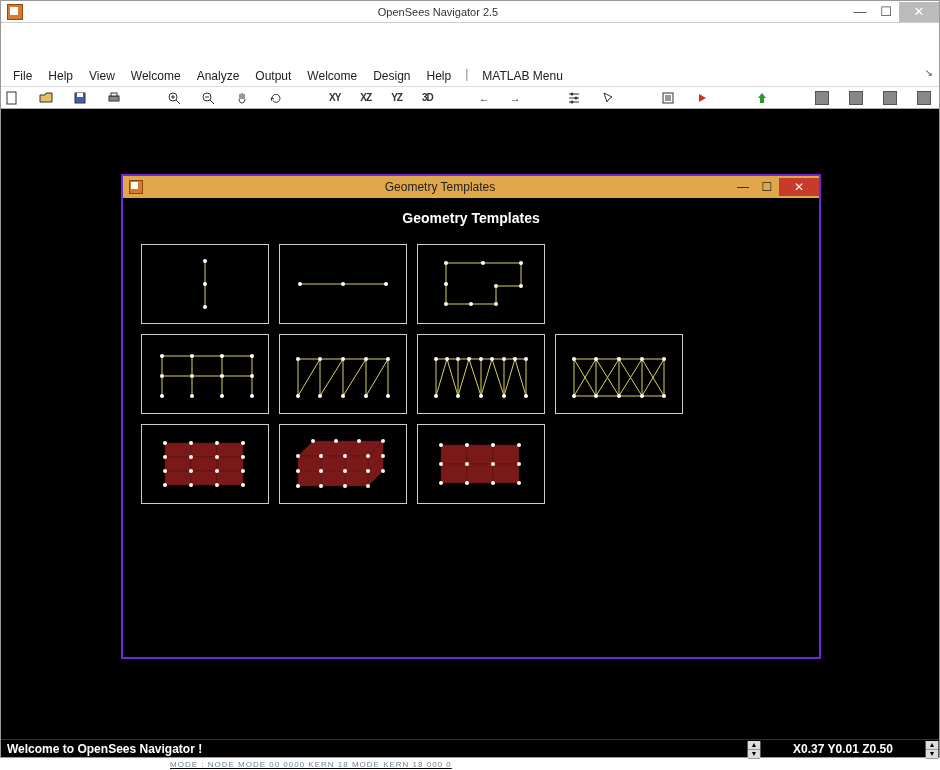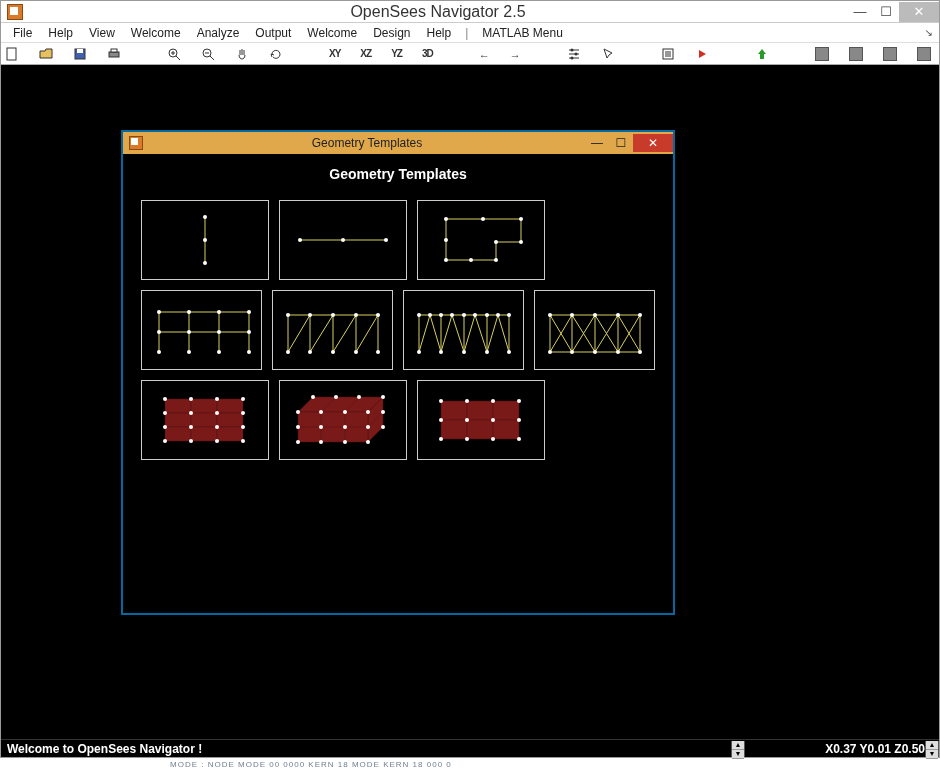--- a/index.html
+++ b/index.html
@@ -3,65 +3,65 @@
 <meta charset="utf-8">
 <style>
   * { box-sizing: border-box; margin: 0; padding: 0; }
   body { font-family: "Segoe UI", Tahoma, sans-serif; font-size: 12px; background: #fff; width: 940px; height: 770px; overflow: hidden; }
   
   
   .main-window { width: 940px; height: 758px; border: 1px solid #999; display: flex; flex-direction: column; }
   .titlebar { height: 22px; background: #fff; display: flex; align-items: center; border-bottom: 1px solid #ccc; }
   .titlebar .app-icon { width: 16px; height: 16px; margin: 0 6px; background: #d97a2a; border: 1px solid #8a4a10; position: relative; }
   .titlebar .app-icon::after { content: ""; position: absolute; left: 2px; top: 2px; width: 8px; height: 8px; background: #fff; }
-  .titlebar .title { flex: 1; text-align: center; font-size: 16px; color: #333; }
+  .titlebar .title { flex: 1; text-align: center; font-size: 11px; color: #333; }
   .titlebar .win-btns { display: flex; }
   .titlebar .win-btn { width: 26px; height: 20px; display: flex; align-items: center; justify-content: center; color: #444; font-size: 13px; }
   .titlebar .win-btn.close { background: #bbb; color: #fff; width: 40px; }
   
   
-  .menubar { height: 20px; background: #fff; display: flex; align-items: center; padding: 0 6px; gap: 4px; border-bottom: 1px solid #ddd; }
+  .menubar { height: 20px; background: #fff; display: flex; align-items: flex-start; padding: 0 6px; gap: 4px; border-bottom: 1px solid #ddd; margin-top: 44px; }
   .menubar .menu-item { padding: 2px 6px; font-size: 12px; color: #222; }
   .menubar .divider { color: #888; margin: 0 4px; }
   .menubar .chevron { margin-left: auto; font-size: 10px; color: #555; }
   
   
   .toolbar { height: 22px; background: #fff; display: flex; align-items: center; padding: 0 4px; gap: 20px; border-bottom: 1px solid #aaa; }
   .toolbar .sep { width: 1px; height: 16px; background: #ccc; margin: 0 3px; }
   .tool-btn { width: 18px; height: 18px; display: flex; align-items: center; justify-content: center; font-size: 11px; color: #333; }
   .tool-btn svg { width: 14px; height: 14px; }
   .tool-btn.txt { font-size: 10px; font-weight: bold; letter-spacing: -1px; }
   .tool-square { width: 14px; height: 14px; background: #888; border: 1px solid #555; }
   
   
   .canvas { flex: 1; background: #000; position: relative; }
   
   
   .statusbar { height: 18px; background: #000; color: #fff; display: flex; align-items: center; font-size: 12px; border-top: 1px solid #333; font-weight: bold; }
   .statusbar .status-left { flex: 1; padding-left: 6px; }
   .statusbar .spin { width: 14px; height: 16px; display: flex; flex-direction: column; border-left: 1px solid #555; border-right: 1px solid #555; }
   .statusbar .spin div { flex: 1; background: #ddd; color: #000; font-size: 7px; text-align: center; line-height: 8px; border-bottom: 1px solid #999; }
-  .statusbar .coords { width: 180px; text-align: right; color: #fff; }
-  
-  
-  .dialog { position: absolute; left: 120px; top: 65px; width: 554px; height: 485px; border: 2px solid #0369a1; background: #000; }
+  .statusbar .coords { width: 164px; text-align: center; color: #fff; }
+  
+  
+  .dialog { position: absolute; left: 120px; top: 65px; width: 700px; height: 485px; border: 2px solid #6d28d9; background: #000; }
   .dialog-titlebar { height: 22px; background: #e0a84a; display: flex; align-items: center; }
   .dialog-titlebar .app-icon { width: 14px; height: 14px; margin: 0 6px; background: #d97a2a; border: 1px solid #8a4a10; position: relative; }
   .dialog-titlebar .app-icon::after { content: ""; position: absolute; left: 1px; top: 1px; width: 7px; height: 7px; background: #fff; }
   .dialog-titlebar .dialog-title { flex: 1; text-align: center; font-size: 12px; color: #222; }
   .dialog-titlebar .win-btn { width: 24px; height: 18px; display: flex; align-items: center; justify-content: center; font-size: 12px; color: #222; }
   .dialog-titlebar .win-btn.close { background: #c83a2a; color: #fff; width: 40px; }
   .dialog-body { padding: 12px 18px; }
   .dialog-heading { color: #fff; font-weight: bold; text-align: center; font-size: 14px; margin-bottom: 18px; }
   .template-grid { display: flex; flex-direction: column; gap: 10px; }
   .template-row { display: flex; gap: 10px; }
   .template-cell { width: 128px; height: 80px; border: 1px solid #ccc; display: flex; align-items: center; justify-content: center; cursor: pointer; }
   .template-cell svg { width: 110px; height: 66px; }
   
-  .bottom-strip { height: 12px; background: #fff; display: flex; align-items: center; overflow: hidden; }
+  .bottom-strip { height: 12px; background: #fff; display: flex; align-items: center; overflow: hidden; text-decoration: underline; }
   .bottom-strip .frag { margin-left: 170px; font-size: 8px; color: #708090; letter-spacing: 1px; white-space: nowrap; }
 </style>
 </head>
 <body>
 
 <div class="main-window">
 
   <div class="titlebar">
     <div class="app-icon"></div>
     <div class="title">OpenSees Navigator 2.5</div>

